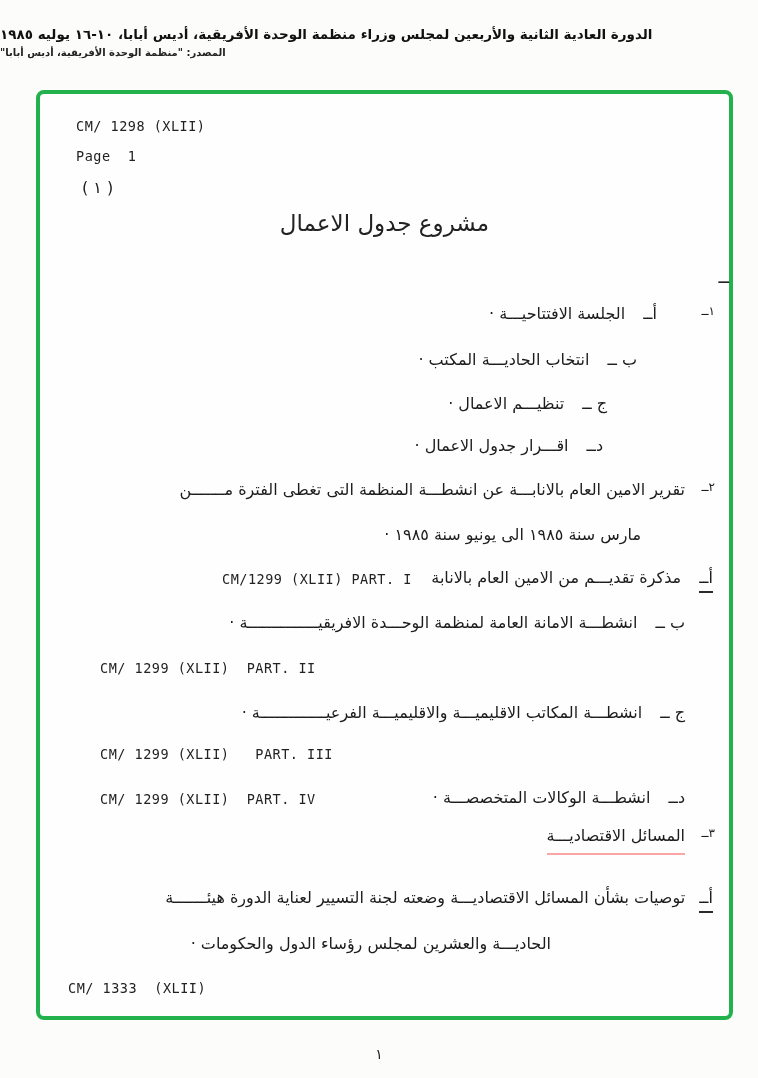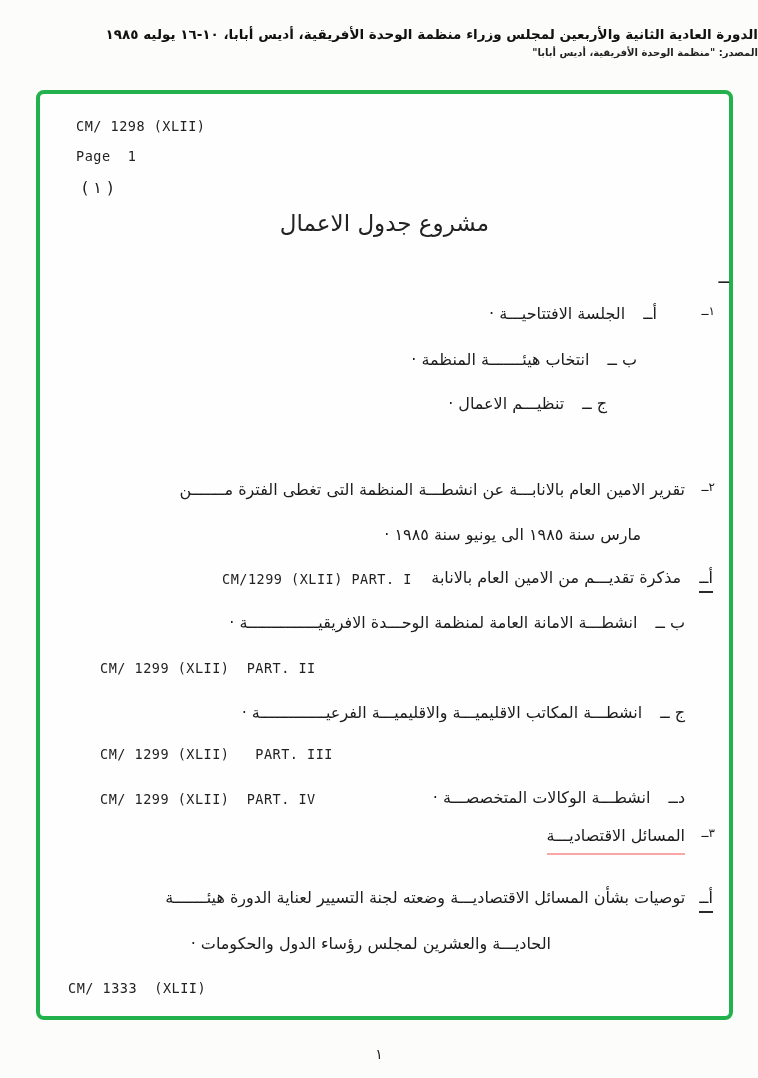--- a/index.html
+++ b/index.html
@@ -4,21 +4,21 @@
 <style>
   * { margin:0; padding:0; box-sizing:border-box; }
   html,body { width:758px; height:1078px; }
   body {
     position:relative;
     background:#fcfcfa;
     color:#1e1e1e;
     font-family:"DejaVu Sans", sans-serif;
     overflow:hidden;
   }
-  .header { position:absolute; top:26px; left:0; right:0; text-align:right; direction:rtl;padding-left:9px; }
+  .header { position:absolute; top:26px; left:0; right:0; text-align:left; direction:rtl; }
   .header-line1 { font-size:13.5px; font-weight:bold; color:#111; }
   .header-line2 { font-size:10px; font-weight:bold; margin-top:5px; color:#222; }
 
   .doc-box {
     position:absolute; left:36px; top:90px; width:697px; height:930px;
     border:4px solid #22b14c; border-radius:8px; background:#fefefe;
   }
   .doc-inner { position:relative; width:100%; height:100%; }
   .mono {
     position:absolute;
@@ -70,24 +70,27 @@
     <div class="line" style="right:auto; left:42px; top:84px">( ١ )</div>
 
     <div class="title">مشروع جدول الاعمال</div>
     <div class="dash">ــ</div>
 
     <div class="line num" style="right:14px; top:210px">١ــ</div>
     <div class="line" style="right:72px; top:210px">
       <span class="letter">أــ</span><span>الجلسة الافتتاحيـــة ·</span>
     </div>
     <div class="line" style="right:92px; top:256px">
-      <span class="letter">ب ــ</span><span>انتخاب هيئـــــــة المنظمة ·</span>
+      <span class="letter">ب ــ</span><span>انتخاب الحاديـــة المكتب ·</span>
     </div>
     <div class="line" style="right:122px; top:300px">
       <span class="letter">ج ــ</span><span>تنظيـــم الاعمال ·</span>
+    </div>
+    <div class="line" style="right:126px; top:342px">
+      <span class="letter">دــ</span><span>اقـــرار جدول الاعمال ·</span>
     </div>
 
     <div class="line num" style="right:14px; top:386px">٢ــ</div>
     <div class="line" style="right:44px; top:386px">تقرير الامين العام بالانابـــة عن انشطـــة المنظمة التى تغطى الفترة مـــــــن</div>
     <div class="line" style="right:88px; top:431px">مارس سنة ١٩٨٥ الى يونيو سنة ١٩٨٥ ·</div>
 
     <div class="line" style="right:16px; top:474px">
       <span class="letter u-letter">أــ</span><span>مذكرة تقديـــم من الامين العام بالانابة</span>
     </div>
     <div class="mono" style="left:182px; top:477px">CM/1299 (XLII) PART. I</div>

